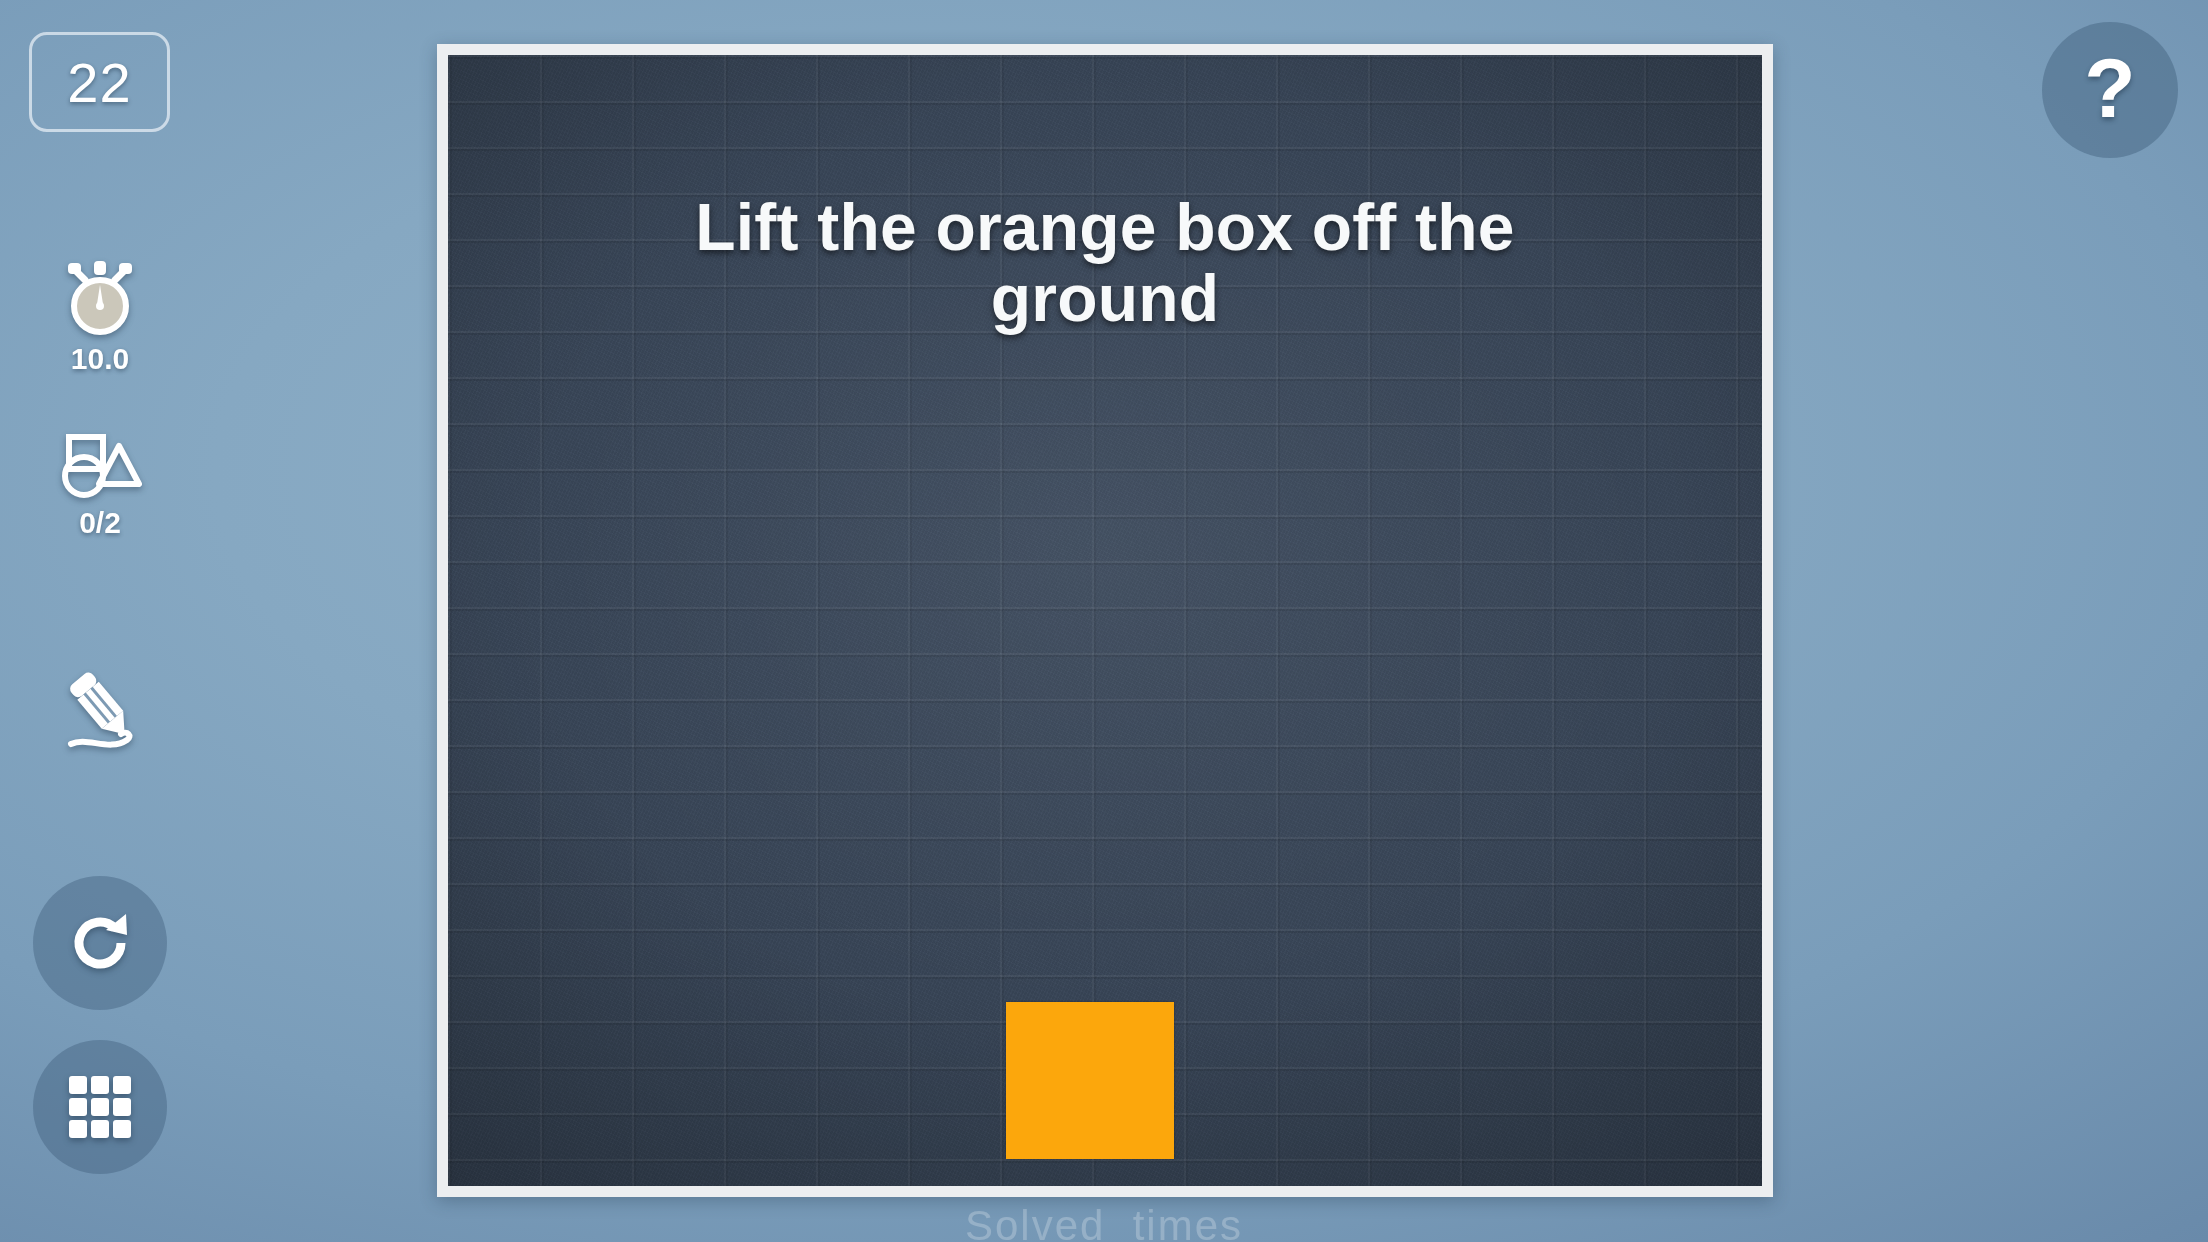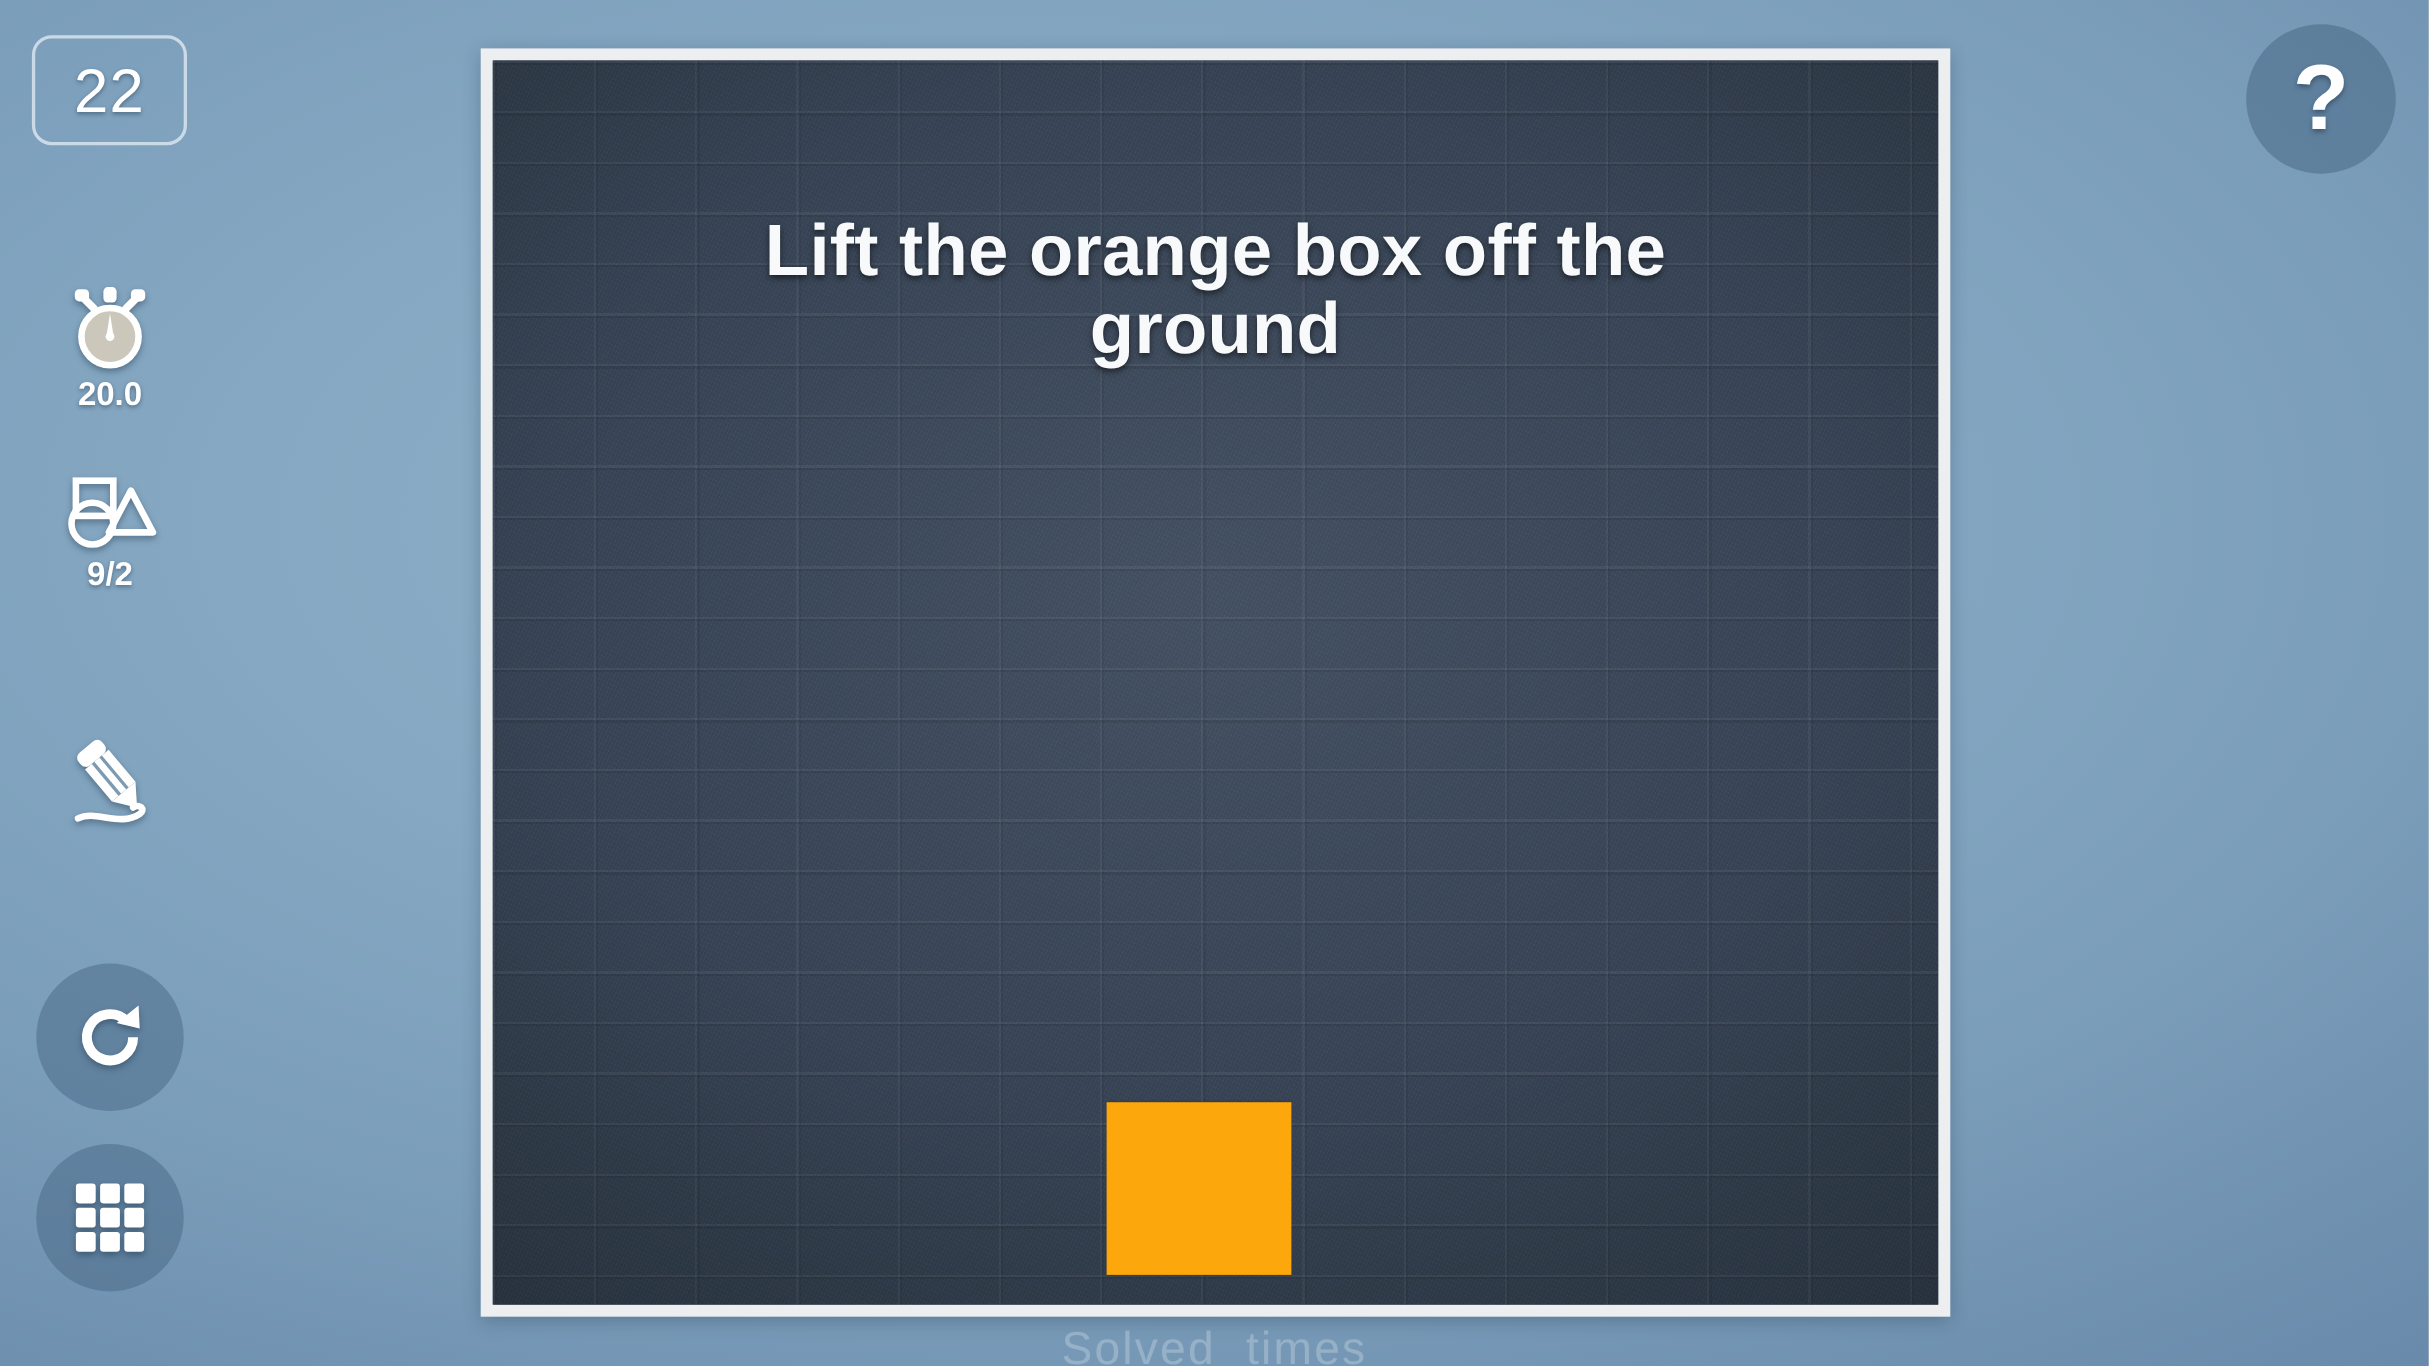--- a/index.html
+++ b/index.html
@@ -219,32 +219,32 @@
           <rect x="62" y="5" width="13" height="11" rx="4" fill="#ffffff"></rect>
 
           <rect x="37" y="3" width="12" height="14" rx="4" fill="#ffffff"></rect>
 
           <circle cx="43" cy="48" r="26" fill="#cbc7ba" stroke="#ffffff" stroke-width="6"></circle>
 
           <path d="M43 27 L46 46 L43 52 L40 46 Z" fill="#ffffff"></path>
           <circle cx="43" cy="48" r="4" fill="#ffffff"></circle>
         </svg>
       </span>
-      <span class="stat-value">20.0</span>
+      <span class="stat-value">10.0</span>
     </div>
 
     <div class="stat" id="stat-shapes">
       <span>
         <svg class="icon-svg" width="86" height="70" viewBox="0 0 86 70" aria-hidden="true">
           <rect x="12" y="5" width="34" height="32" fill="none" stroke="#ffffff" stroke-width="6"></rect>
           <circle cx="27" cy="44" r="19" fill="none" stroke="#ffffff" stroke-width="6"></circle>
           <path d="M62 14 L82 52 L42 52 Z" fill="none" stroke="#ffffff" stroke-width="6" stroke-linejoin="round"></path>
         </svg>
       </span>
-      <span class="stat-value">9/2</span>
+      <span class="stat-value">0/2</span>
     </div>
 
     <div class="rail-btn" id="btn-draw">
       <span>
         <svg class="icon-svg" width="86" height="86" viewBox="0 0 86 86" aria-hidden="true">
           <g transform="rotate(-40 43 40)">
 
             <rect x="31" y="4" width="28" height="15" rx="6" fill="#ffffff"></rect>
 
             <rect x="31" y="19" width="28" height="38" fill="#ffffff"></rect>

